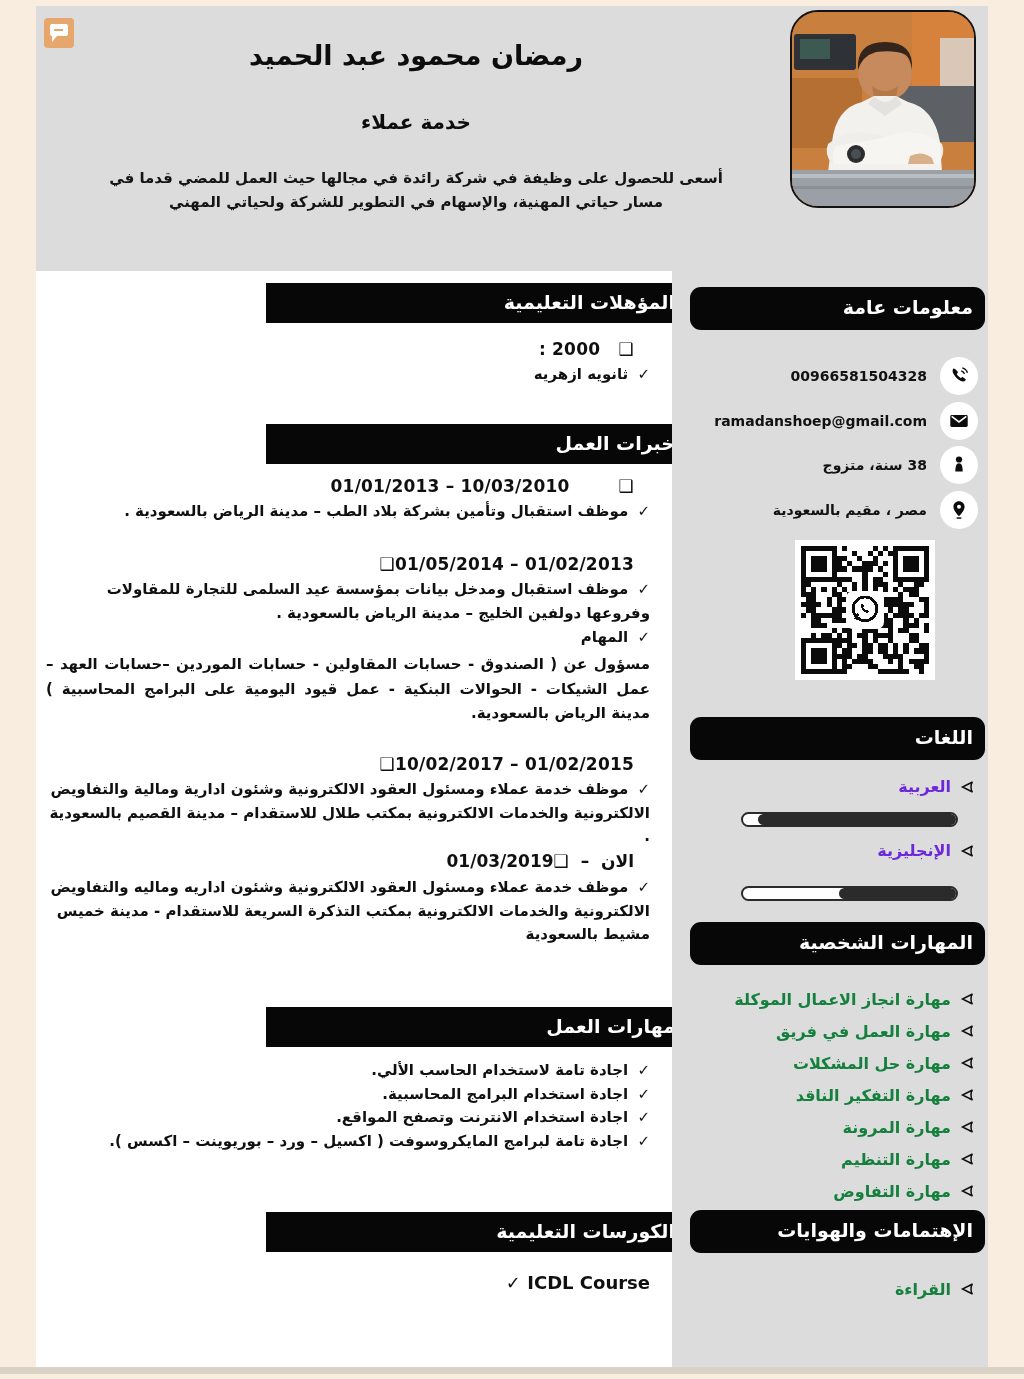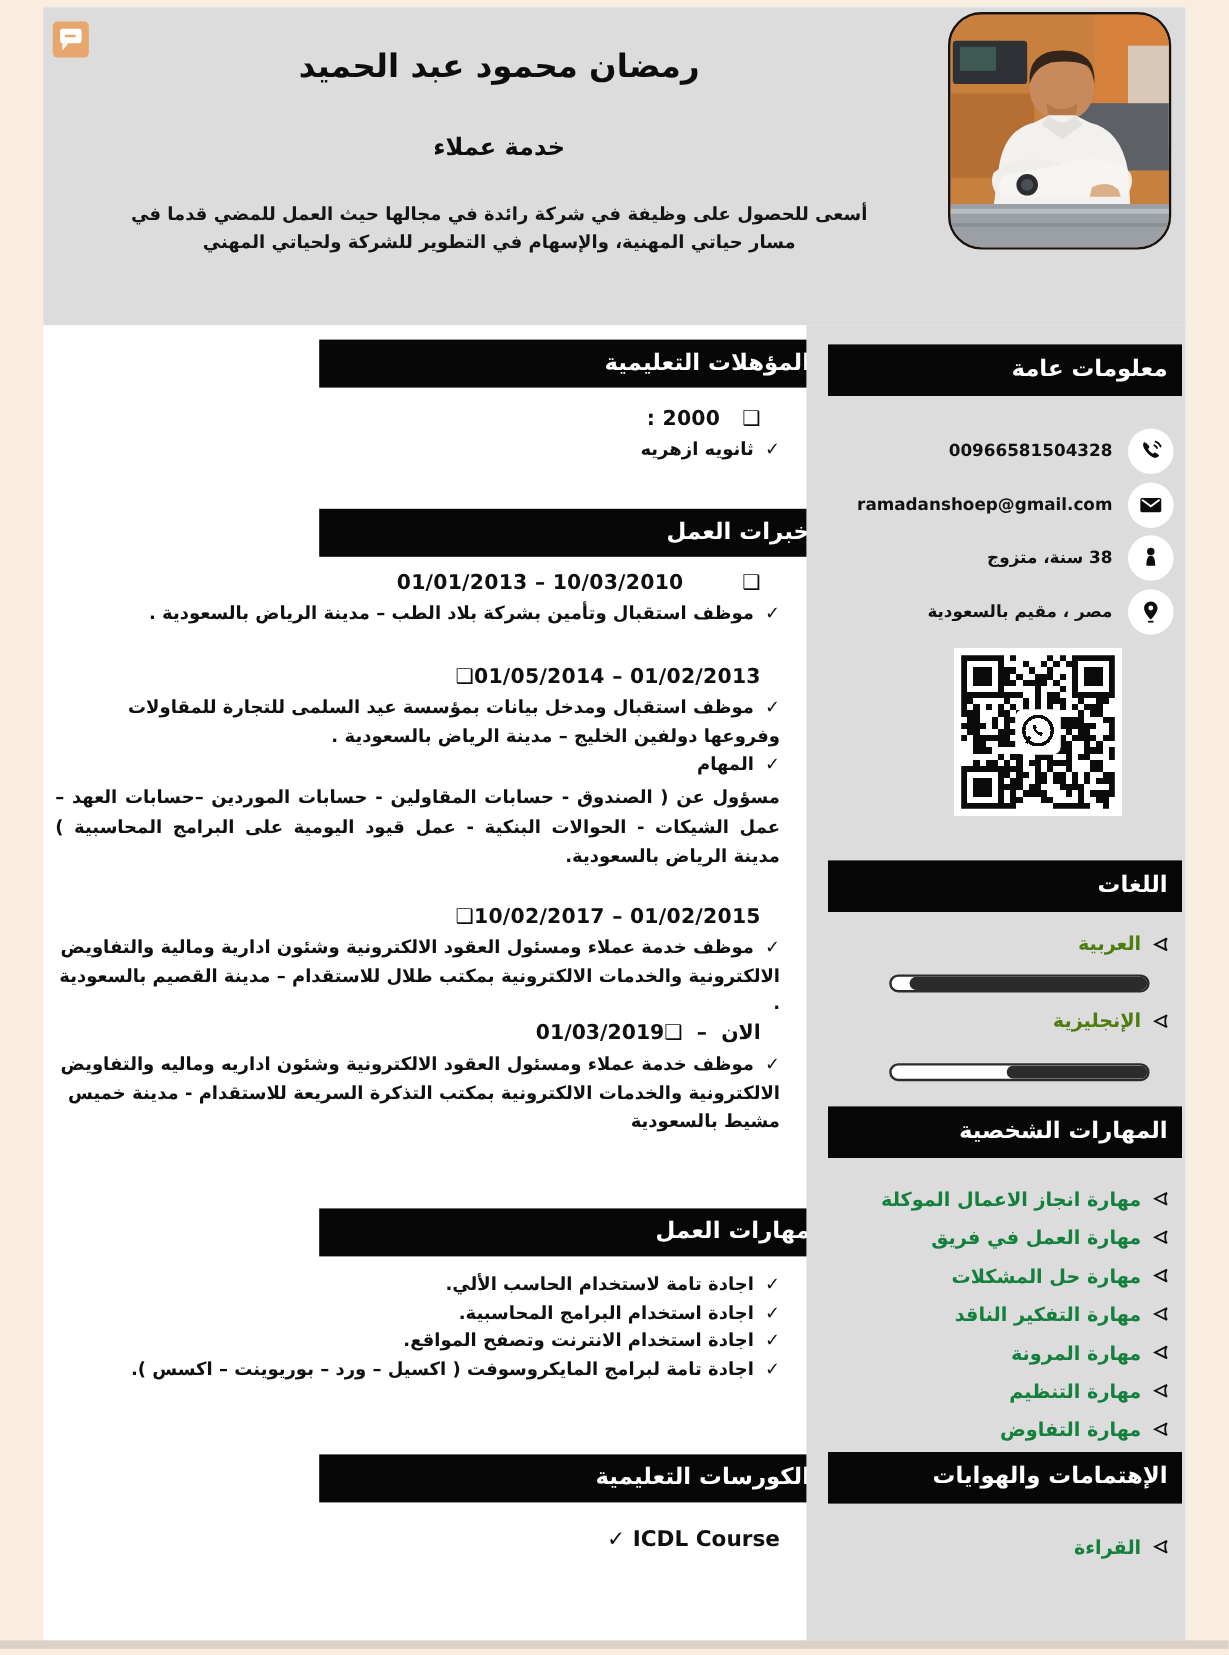--- a/index.html
+++ b/index.html
@@ -49,37 +49,37 @@
   .e2-tasks { top:646px; line-height:24.5px; }
   .e3-date { top:748px; } .e3-role { top:772px; }
   .e4-date { top:845px; } .e4-role { top:870px; }
   .wskills { top:1053px; } .wskills .role { display:block; }
   .icdl { top:1266px; font-size:18px; }
 
   
   .sidebar { position:absolute; left:636px; top:265px; width:316px; height:1096px; background:#dcdcdc; }
   .sbar { position:absolute; left:18px; width:295px; height:43px; background:#070707;
           color:#fff; font-size:19px; font-weight:700; text-align:right; line-height:41px;
-          padding-right:12px; direction:rtl; }
+          padding-right:12px; direction:rtl;border-radius:11px; }
   .sbar-info { top:16px; } .sbar-lang { top:446px; } .sbar-ps { top:651px; } .sbar-int { top:939px; }
 
   .crow { position:absolute; right:10px; height:38px; display:flex; flex-direction:row-reverse;
           align-items:center; gap:13px; direction:ltr; }
   .crow-phone { top:86px; } .crow-email { top:131px;justify-content:space-between; } .crow-age { top:175px; } .crow-loc { top:220px; }
   .circle { width:38px; height:38px; background:#ffffff; border-radius:50%;
             display:flex; align-items:center; justify-content:center; flex:0 0 auto; }
   .ctext { font-size:14px; font-weight:700; color:#111; direction:rtl; white-space:nowrap; }
   .ctext.ltr { direction:ltr; }
 
   .qr { position:absolute; left:123px; top:269px; width:140px; height:140px; background:#ffffff; padding:6px; }
   .qr svg { width:128px; height:128px; display:block; shape-rendering:crispEdges; }
   .qr-logo { position:absolute; left:51px; top:51px; width:38px; height:38px; background:#ffffff;
              border-radius:7px; display:flex; align-items:center; justify-content:center; }
 
-  .lang-label { position:absolute; right:14px; font-size:16px; font-weight:700; color:#4d7c0f;
+  .lang-label { position:absolute; right:14px; font-size:16px; font-weight:700; color:#6d28d9;
                 direction:rtl; display:flex; flex-direction:row; align-items:center; gap:9px; }
   .lang-ar-label { top:506px; } .lang-en-label { top:570px; }
   .lbar { position:absolute; left:69px; width:217px; height:15px; background:#ffffff;
           border:2px solid #2b2b2b; border-radius:8px; overflow:hidden; direction:rtl; }
   .lbar-ar { top:541px; } .lbar-en { top:615px; }
   .lfill { height:100%; background:#2b2b2b; border-radius:6px 0 0 6px; }
 
   .slist { position:absolute; right:14px; direction:rtl; }
   .ps-list { top:712px; }
   .int-list { top:1002px; }

